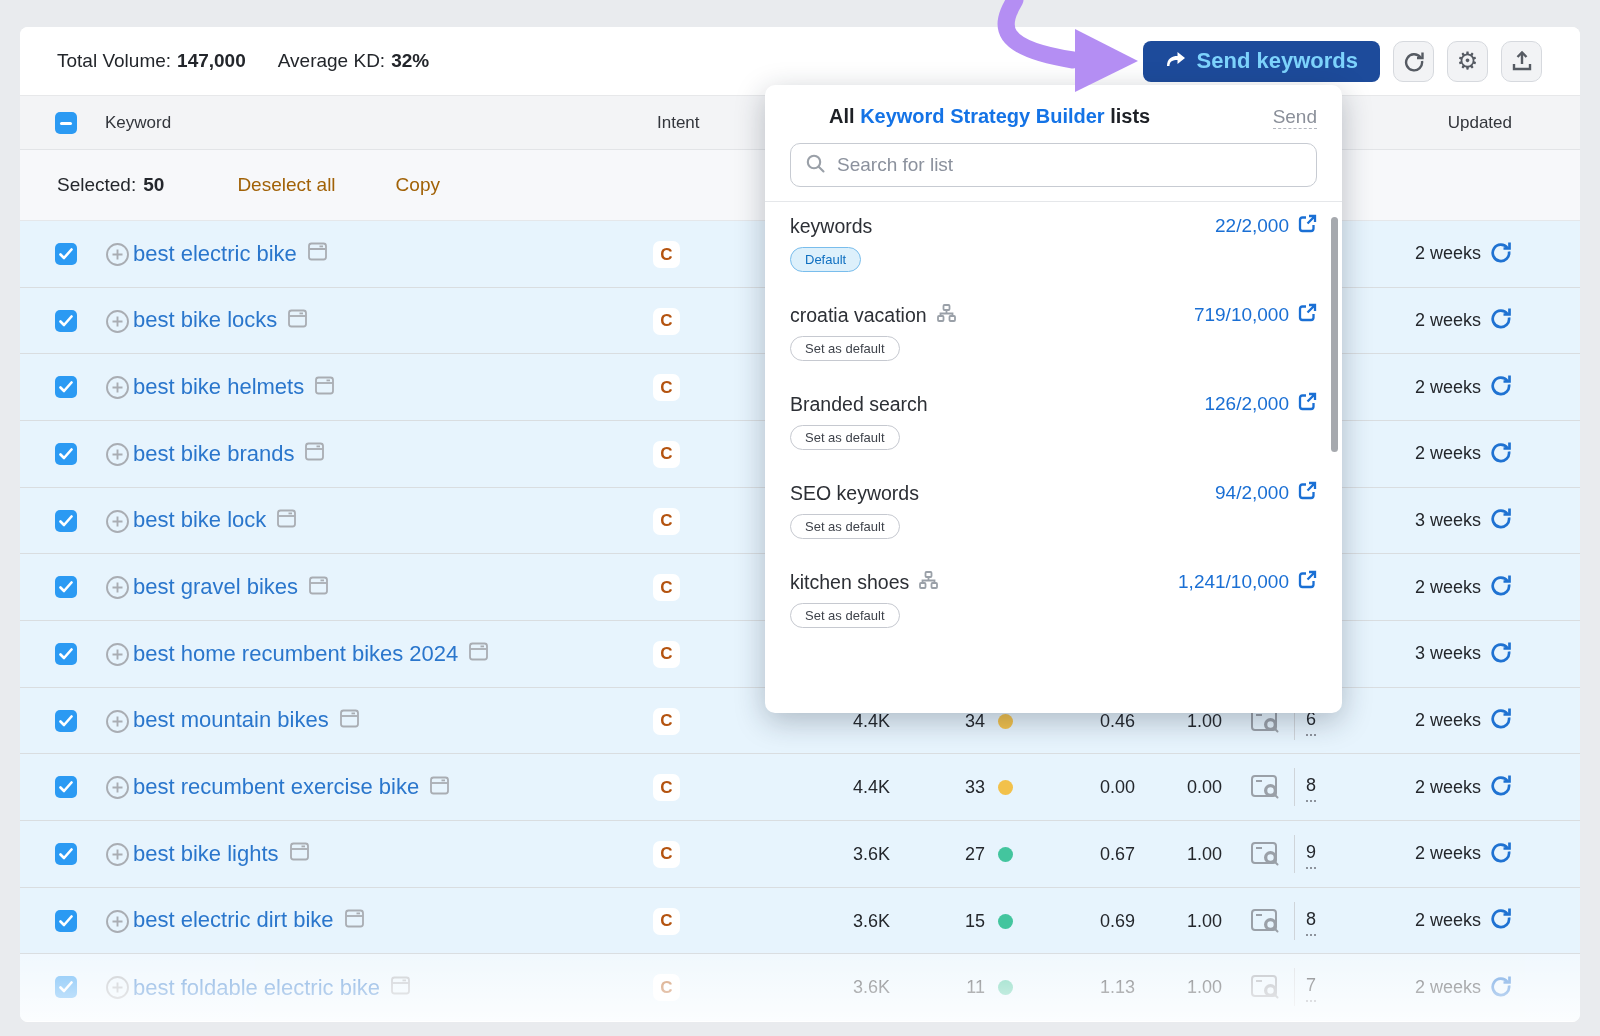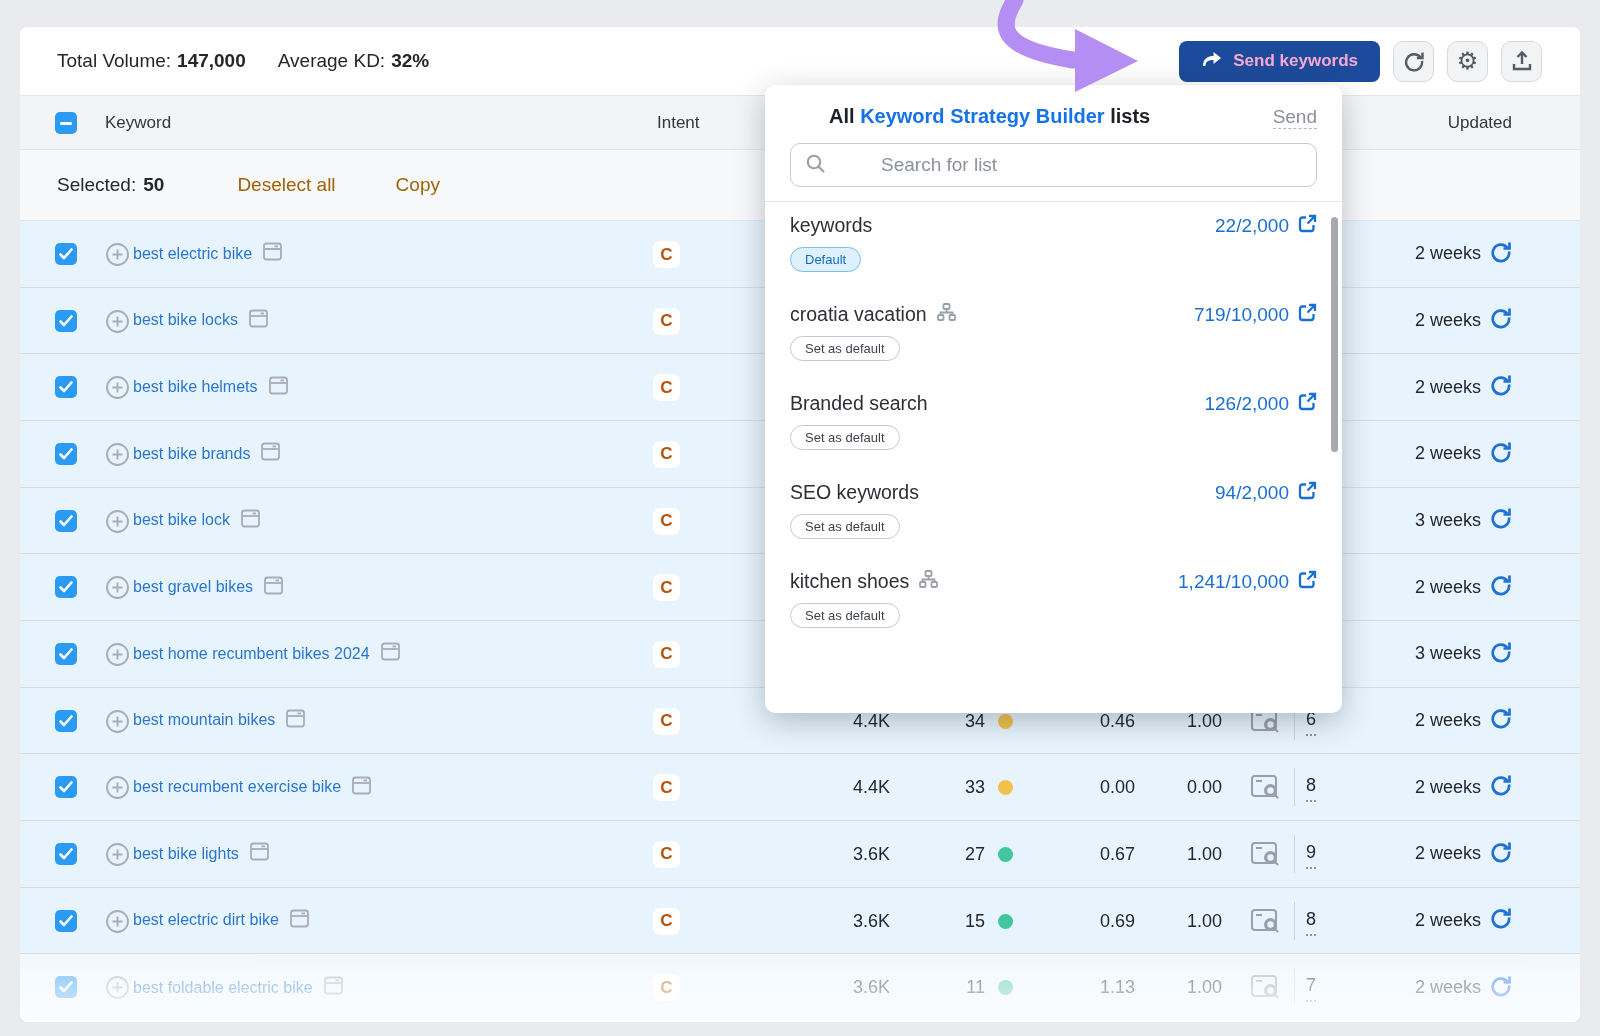--- a/index.html
+++ b/index.html
@@ -11,21 +11,21 @@
     color:#24272c;
   }
   
   .card { position:absolute; left:20px; top:27px; width:1560px; height:995px;
           background:#fff; border-radius:8px; overflow:hidden; }
   .topbar { height:68px; display:flex; align-items:center; padding:0 38px 0 37px; background:#fff; }
   .stats { display:flex; gap:32px; font-size:19px; color:#23262b; }
   .stats b { font-weight:700; margin-left:6px; }
   .actions { margin-left:auto; display:flex; align-items:center; gap:13px; }
   .send-btn { height:41px; display:flex; align-items:center; gap:10px; padding:0 22px;
-              background:#1d4b9b; color:#f9a8d4; font-size:17px; font-weight:700;
+              background:#1d4b9b; color:#7dd3fc; font-size:22px; font-weight:700;
               border:none; border-radius:8px; cursor:pointer; }
   .icon-btn { width:41px; height:41px; border-radius:10px; background:#f2f3f5;
               border:1px solid #d6d9de; display:flex; align-items:center; justify-content:center;
               color:#565b63; cursor:pointer; }
   .gear-glyph { font-size:24px; line-height:1; color:#565b63; }
   
   .thead { position:relative; height:55px; background:#f3f4f6;
            border-top:1px solid #e7e8ea; border-bottom:1px solid #e2e4e7;
            font-size:17px; color:#33363c; }
   .thead .hk { position:absolute; left:85px; line-height:53px; }
@@ -42,21 +42,21 @@
   .sel-link { color:#a16207; cursor:pointer; font-weight:400; }
   .selbar .dsa { margin-left:73px; }
   .selbar .cpy { margin-left:60px; }
   
   .row { position:relative; height:66.66px; background:#e7f4fd; border-bottom:1px solid #d9dde0; }
   .row:last-child { border-bottom:none; }
   .row.faded { opacity:.62; }
   .row .cb { position:absolute; left:35px; top:22px; }
   .plus { position:absolute; left:85px; top:21px; cursor:pointer; }
   .kwwrap { position:absolute; left:113px; top:0; height:100%; display:flex; align-items:center; gap:9px; }
-  .kw { color:#2a76cc; font-size:16px; text-decoration:none; cursor:pointer; }
+  .kw { color:#2a76cc; font-size:22px; text-decoration:none; cursor:pointer; }
   .intent { position:absolute; left:633px; top:20px; width:27px; height:27px; background:#fff;
             border-radius:7px; display:flex; align-items:center; justify-content:center;
             font-size:17px; font-weight:700; color:#b4530f; }
   .m { position:absolute; top:0; line-height:66px; font-size:18px; color:#24272c; text-align:right; }
   .vol { left:790px; width:80px; }
   .kd  { left:880px; width:85px; }
   .dot { position:absolute; left:978px; top:26px; width:15px; height:15px; border-radius:50%; }
   .dot.yellow { background:#f2c14b; }
   .dot.green  { background:#43c59e; }
   .cpc { left:1020px; width:95px; }
@@ -72,25 +72,25 @@
   
   .popup { position:absolute; left:765px; top:85px; width:577px; height:628px; background:#fff;
            border-radius:10px; box-shadow:0 8px 30px rgba(25,35,55,.28); z-index:20; }
   .p-head { display:flex; align-items:baseline; padding:20px 25px 0;margin-left:39px; }
   .p-title { font-size:20px; font-weight:700; color:#1d2025; }
   .p-title .tlink { color:#1473e6; cursor:pointer; }
   .p-help { margin-left:auto; font-size:19px; color:#8a8f99; border-bottom:1px dashed #b3b7bf; cursor:pointer; }
   .p-search { margin:14px 25px 0; height:44px; border:1px solid #c7cbd2; border-radius:10px;
               display:flex; align-items:center; gap:11px; padding:0 14px; }
   .p-search input { border:none; outline:none; flex:1; font-size:19px; color:#1d2025;
-                    font-family:inherit; background:transparent;margin-left:44px; }
+                    font-family:inherit; background:transparent; }
   .p-search input::placeholder { color:#8b919d; }
   .p-list { position:relative; margin-top:14px; border-top:1px solid #e5e7ea; height:446px; overflow:hidden; }
   .p-item { height:89px; padding:12px 25px 0; cursor:pointer; }
-  .li-top { display:flex; gap:10px; }
+  .li-top { display:flex; align-items:center; gap:10px; }
   .li-name { font-size:19.5px; color:#2c2f35; }
   .li-count { margin-left:auto; display:flex; align-items:center; gap:9px;
               color:#1a6fd4; font-size:19px; cursor:pointer; }
   .pill { display:inline-block; margin-top:9px; font-size:13px; border-radius:15px; padding:4px 14px; }
   .pill.default { background:#ddf0fb; border:1.5px solid #79bdec; color:#0e6fc0; }
   .pill.action  { background:#fff; border:1.5px solid #c6c9d0; color:#3f434b; cursor:pointer; }
   .p-scroll { position:absolute; right:4px; top:15px; width:7px; height:235px; background:#a6a9ae; border-radius:4px; cursor:pointer; }
   .p-foot { position:relative; border-top:1px solid #e5e7ea; height:64px; }
   .p-input { position:absolute; left:17px; top:11px; width:458px; height:40px;
              border:1px solid #c7cbd2; border-radius:10px; padding:0 14px;

